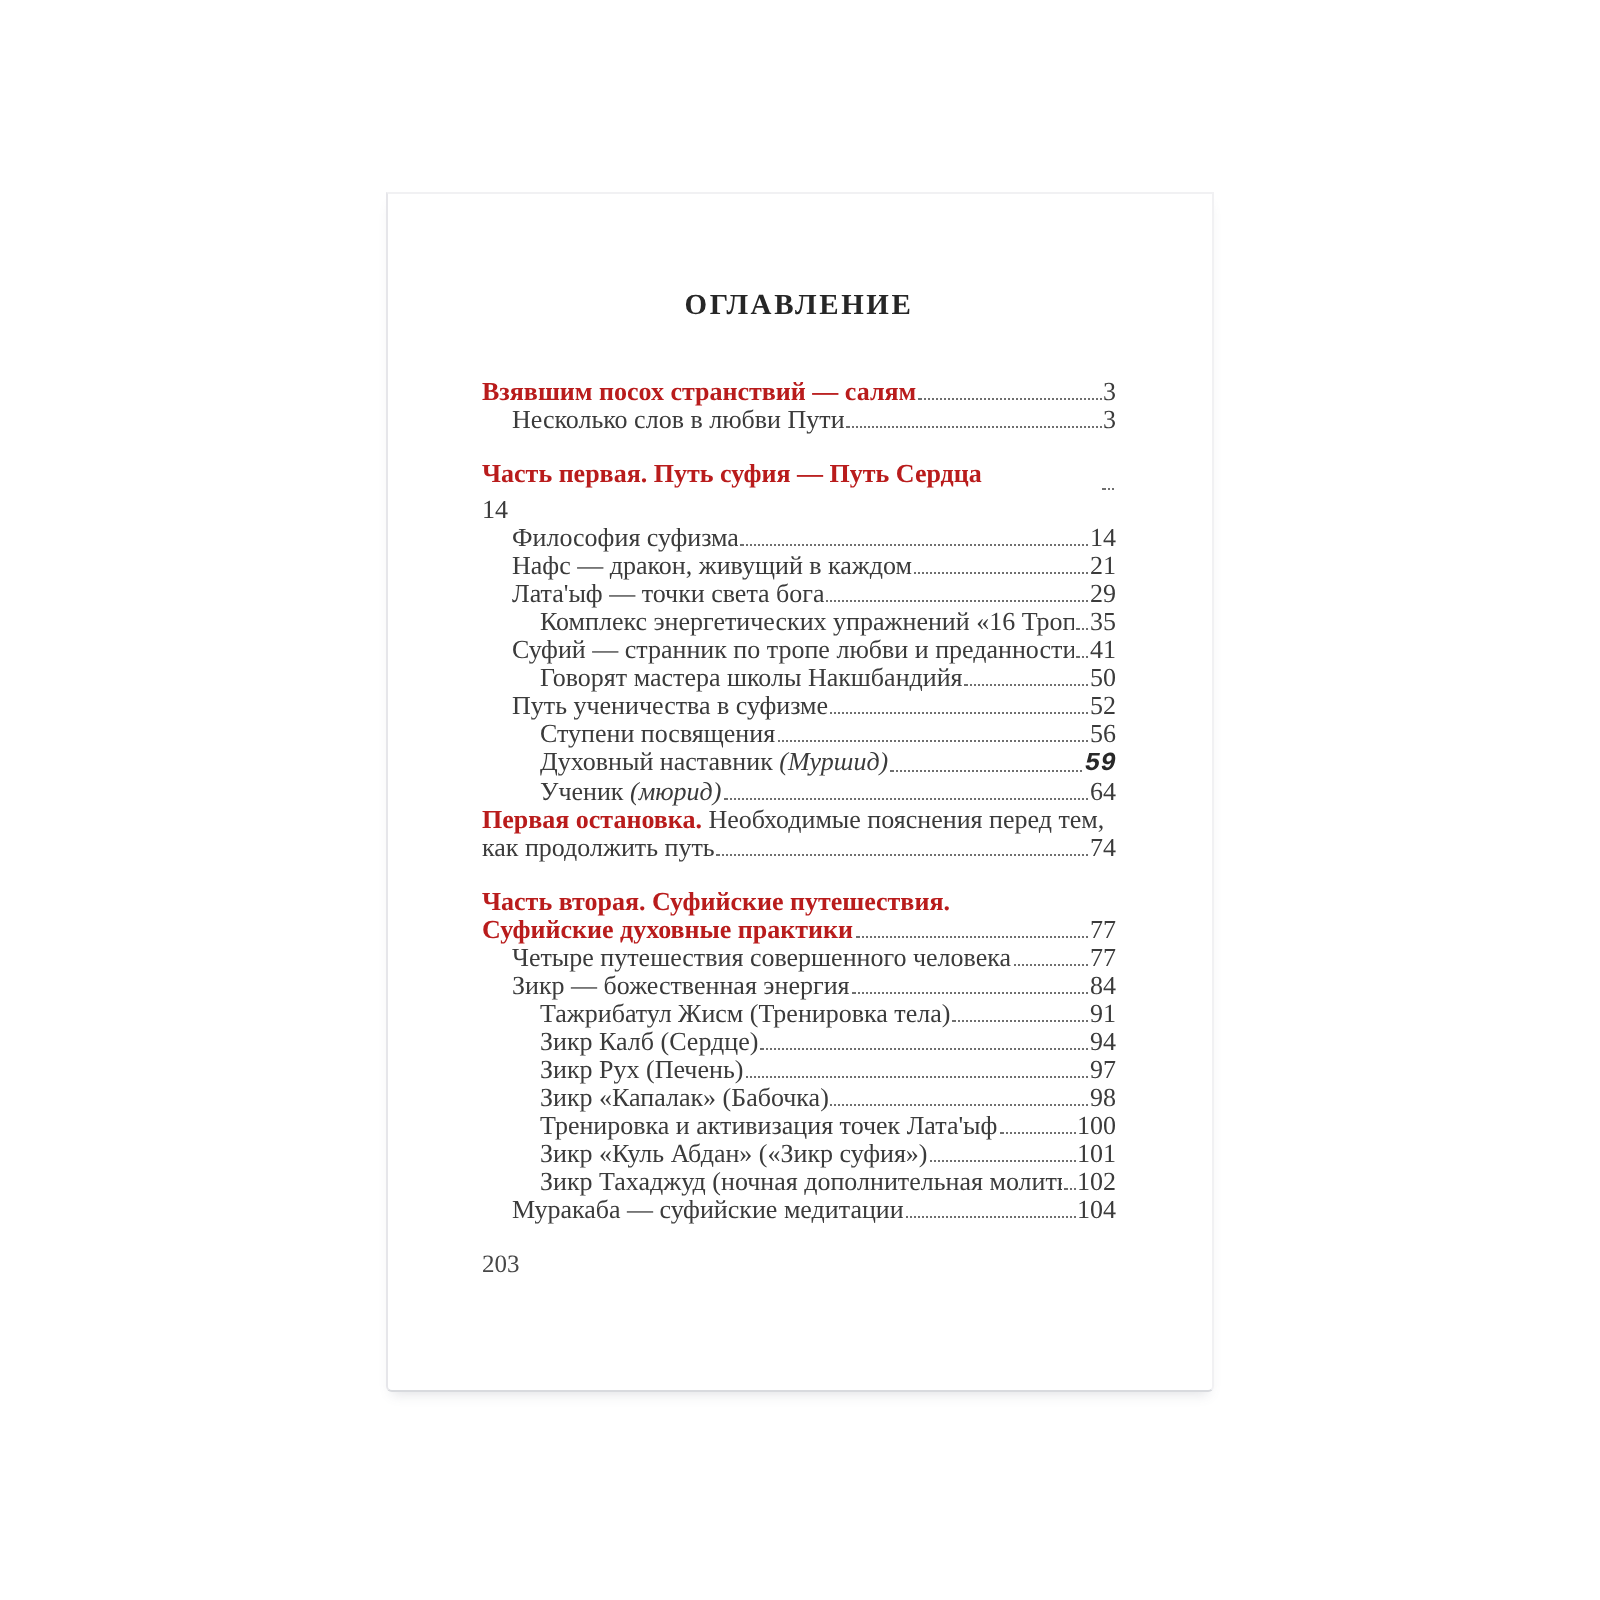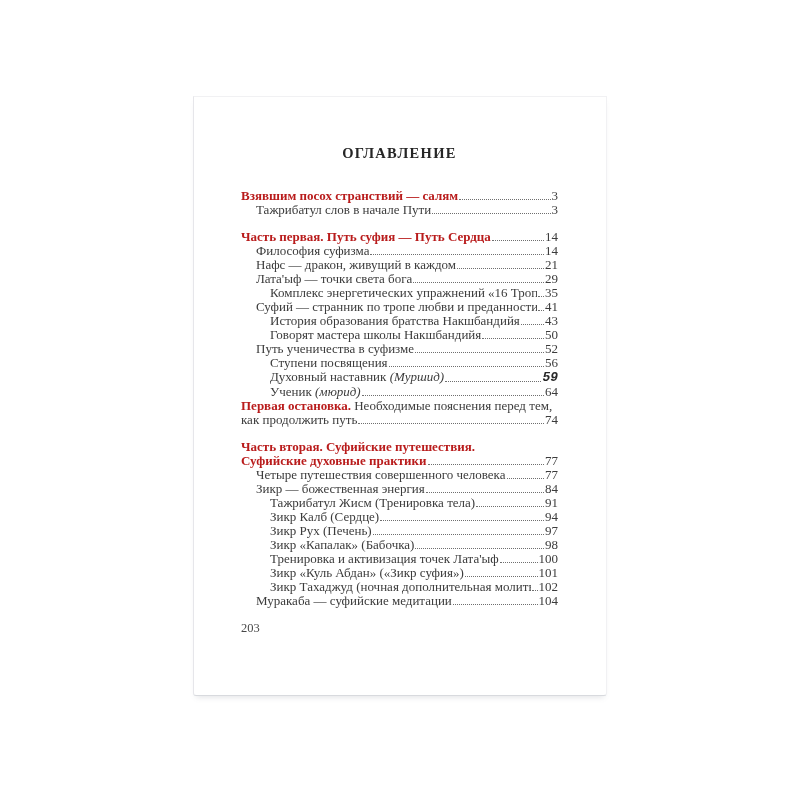--- a/index.html
+++ b/index.html
@@ -47,21 +47,21 @@
   .row {
     display: flex;
     align-items: baseline;
     font-size: 13px;
     line-height: 14px;
     color: #3b3b3b;
     white-space: nowrap;
   }
   .lvl1 { padding-left: 15px; }
   .lvl2 { padding-left: 29px; }
-  .gap  { margin-top: 13px; }
+  .gap  { margin-top: 13px; flex-direction: column; }
   .b {
     font-weight: bold;
     color: #b91c1c;
   }
   .i { font-style: italic; }
   .label { flex: 0 1 auto; overflow: hidden; }
   .leader {
     flex: 1 1 auto;
     min-width: 6px;
     align-self: flex-end;
@@ -90,21 +90,21 @@
 <div class="canvas">
   <div class="book-page">
     <h1 class="toc-title">ОГЛАВЛЕНИЕ</h1>
     <div class="toc-list">
         <div class="row lvl0">
           <span class="label b">Взявшим посох странствий — салям</span>
           <span class="leader"></span>
           <span class="pg">3</span>
         </div>
         <div class="row lvl1">
-          <span class="label">Тажрибатул слов в начале Пути</span>
+          <span class="label">Несколько слов в любви Пути</span>
           <span class="leader"></span>
           <span class="pg">3</span>
         </div>
         <div class="row lvl0 gap">
           <span class="label b">Часть первая. Путь суфия — Путь Сердца</span>
           <span class="leader"></span>
           <span class="pg">14</span>
         </div>
         <div class="row lvl1">
           <span class="label">Философия суфизма</span>
@@ -123,25 +123,20 @@
         </div>
         <div class="row lvl2">
           <span class="label">Комплекс энергетических упражнений «16 Тропинок»</span>
           <span class="leader"></span>
           <span class="pg">35</span>
         </div>
         <div class="row lvl1">
           <span class="label">Суфий — странник по тропе любви и преданности Богу</span>
           <span class="leader"></span>
           <span class="pg">41</span>
-        </div>
-        <div class="row lvl2">
-          <span class="label">История образования братства Накшбандийя</span>
-          <span class="leader"></span>
-          <span class="pg">43</span>
         </div>
         <div class="row lvl2">
           <span class="label">Говорят мастера школы Накшбандийя</span>
           <span class="leader"></span>
           <span class="pg">50</span>
         </div>
         <div class="row lvl1">
           <span class="label">Путь ученичества в суфизме</span>
           <span class="leader"></span>
           <span class="pg">52</span>

